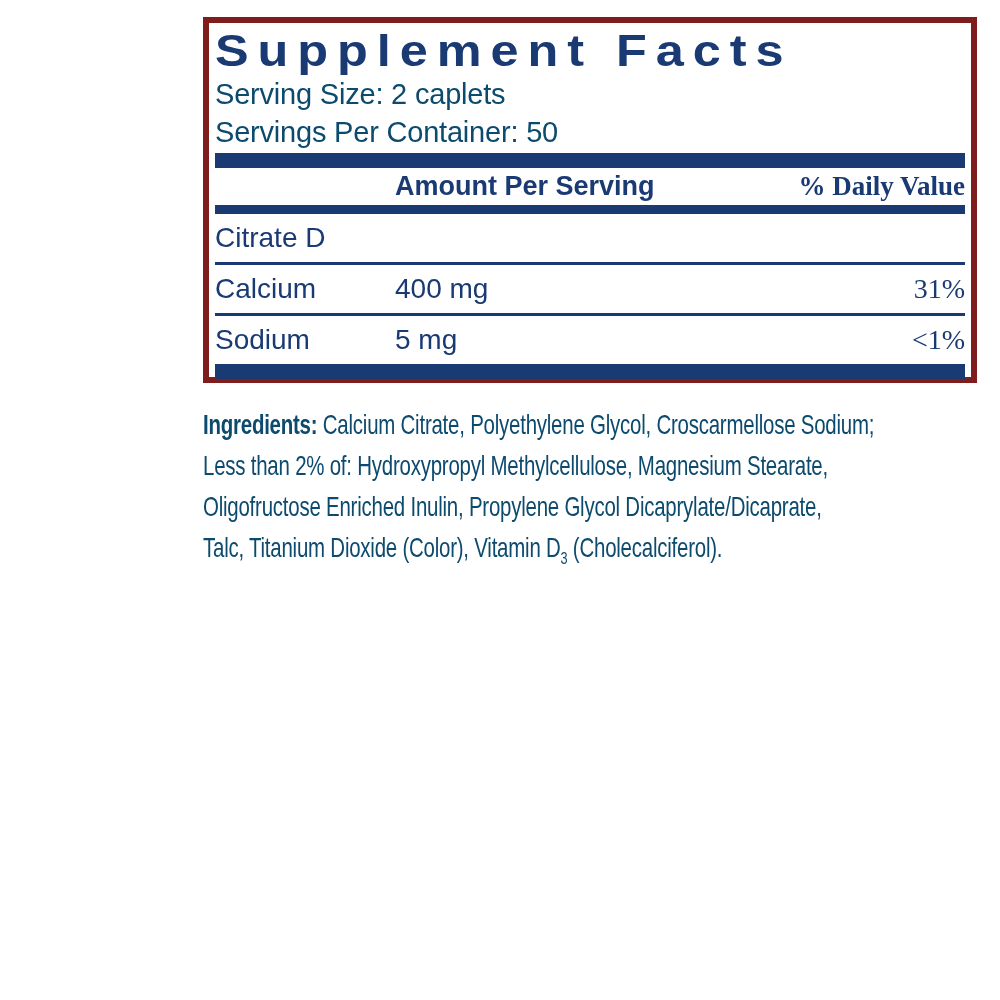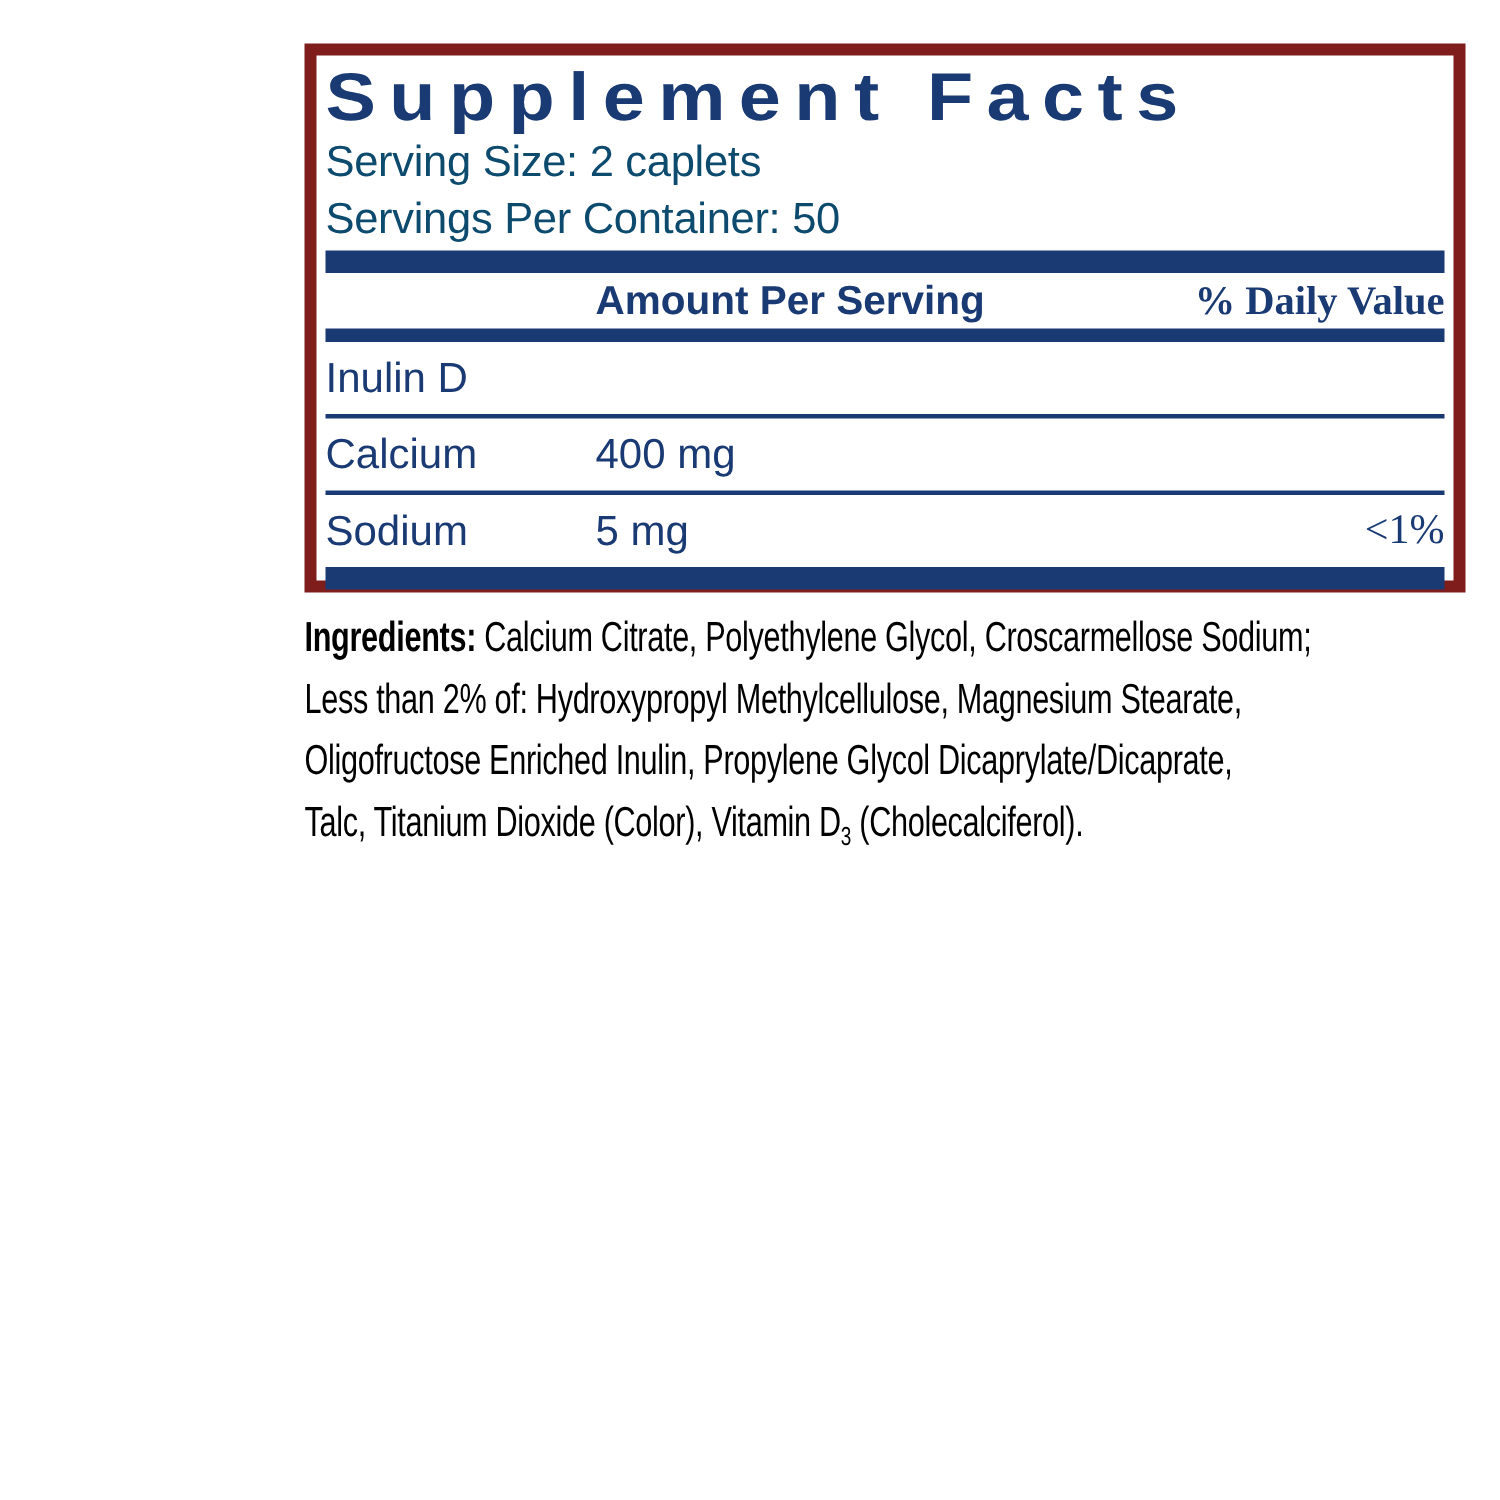--- a/index.html
+++ b/index.html
@@ -12,24 +12,24 @@
     position: relative;
     width: 1000px;
     height: 1000px;
     background: #ffffff;
     color: #1a3a74;
     overflow: hidden;
   }
   .facts-box {
     position: absolute;
     left: 203px;
-    top: 29px;
+    top: 17px;
     width: 774px;
     height: 366px;
-    border: 8px solid #7f1d1d;
+    border: 6px solid #7f1d1d;
     box-sizing: border-box;
     padding: 2px 6px 0 6px;
     background: #ffffff;
   }
   .facts-title {
     margin: 2px 0 0 0;
     font-size: 45px;
     line-height: 48px;
     font-weight: bold;
     letter-spacing: 8px;
@@ -78,21 +78,21 @@
     width: 100%;
   }
   .ingredients {
     position: absolute;
     left: 203px;
     top: 404px;
     width: 790px;
     font-size: 28px;
     line-height: 41px;
     letter-spacing: -0.3px;
-    color: #000000;
+    color: #0c4a6e;
   }
   .ing-line {
     transform: scaleX(0.73);
     transform-origin: left top;
     white-space: nowrap;
   }
   .ing-bold { font-weight: bold; }
   .ing-line sub {
     font-size: 0.62em;
     line-height: 0;
@@ -114,28 +114,29 @@
 
     <div class="grid-row header-row">
       <span class="col-nutrient"></span>
       <span class="col-amount">Amount Per Serving</span>
       <span class="col-dv">% Daily Value</span>
     </div>
 
     <div class="bar medium"></div>
 
     <div class="grid-row nutrient-row">
-      <span class="col-nutrient">Inulin D</span>
+      <span class="col-nutrient">Citrate D</span>
     </div>
 
     <div class="row-divider"></div>
 
     <div class="grid-row nutrient-row">
       <span class="col-nutrient">Calcium</span>
       <span class="col-amount">400 mg</span>
+      <span class="col-dv">31%</span>
     </div>
 
     <div class="row-divider"></div>
 
     <div class="grid-row nutrient-row">
       <span class="col-nutrient">Sodium</span>
       <span class="col-amount">5 mg</span>
       <span class="col-dv">&lt;1%</span>
     </div>
 

